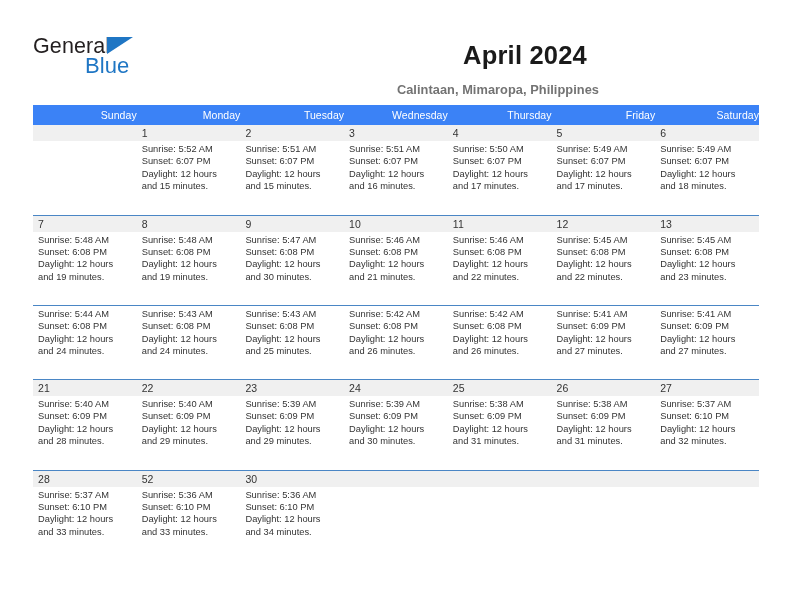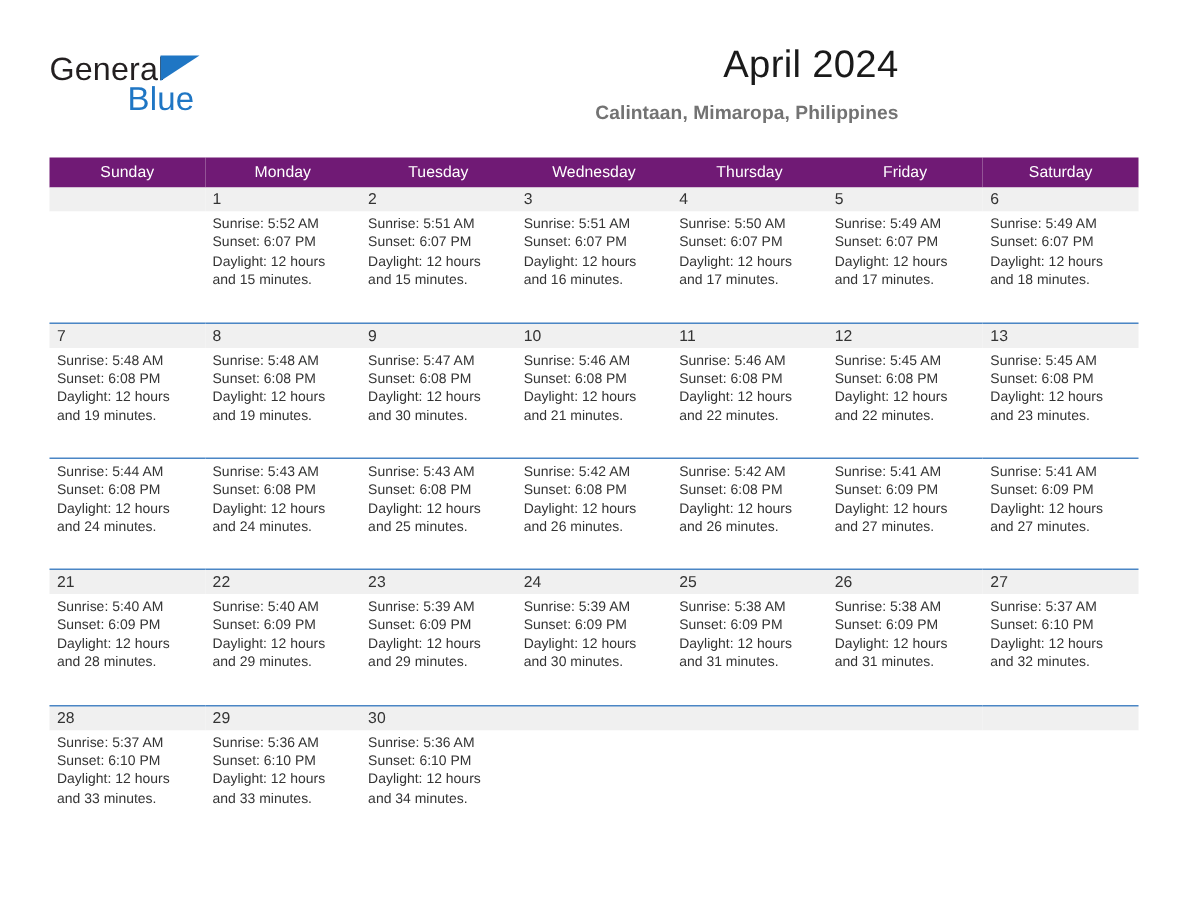--- a/index.html
+++ b/index.html
@@ -52,23 +52,23 @@
   }
 
   .title-wrap {
     position: absolute;
     right: 0; top: 0;
     text-align: right;
   }
   .cal-title {
     font-size: 25.5px;
     color: #1a1a1a;
-    font-weight: normal;
+    font-weight: bold;
     line-height: 30px;
-    margin: 0;
+    margin: 12px;
     letter-spacing: .2px;
   }
   .cal-subtitle {
     font-size: 12.8px;
     color: #737373;
     font-weight: bold;
     margin: 9px 0 0 0;
     line-height: 15px;
     letter-spacing: .05px;
   }
@@ -81,23 +81,23 @@
     border-collapse: collapse;
     table-layout: fixed;
   }
   .calendar th, .calendar td {
     padding: 0;
     margin: 0;
     width: 103.71px;
     vertical-align: top;
   }
   thead th {
-    background: #701a75;
+    background: #3b82f6;
     color: #ffffff;
-    text-align: center;
+    text-align: right;
     font-weight: normal;
     font-size: 10.5px;
     height: 20px;
     line-height: 20px;
     padding-left: 5px;
     letter-spacing: .05px;
   }
   .daynum-row td {
     background: #f0f0f0;
     font-size: 10.5px;
@@ -373,21 +373,21 @@
           <span class="info-line">Daylight: 12 hours</span>
           <span class="info-line">and 32 minutes.</span>
         </td>
       </tr>
       <tr class="weeksep">
         <td colspan="7"></td>
       </tr>
 
       <tr class="daynum-row">
         <td>28</td>
-        <td>29</td>
+        <td>52</td>
         <td>30</td>
         <td></td>
         <td></td>
         <td></td>
         <td></td>
       </tr>
       <tr class="info-row last">
         <td>
           <span class="info-line">Sunrise: 5:37 AM</span>
           <span class="info-line">Sunset: 6:10 PM</span>

